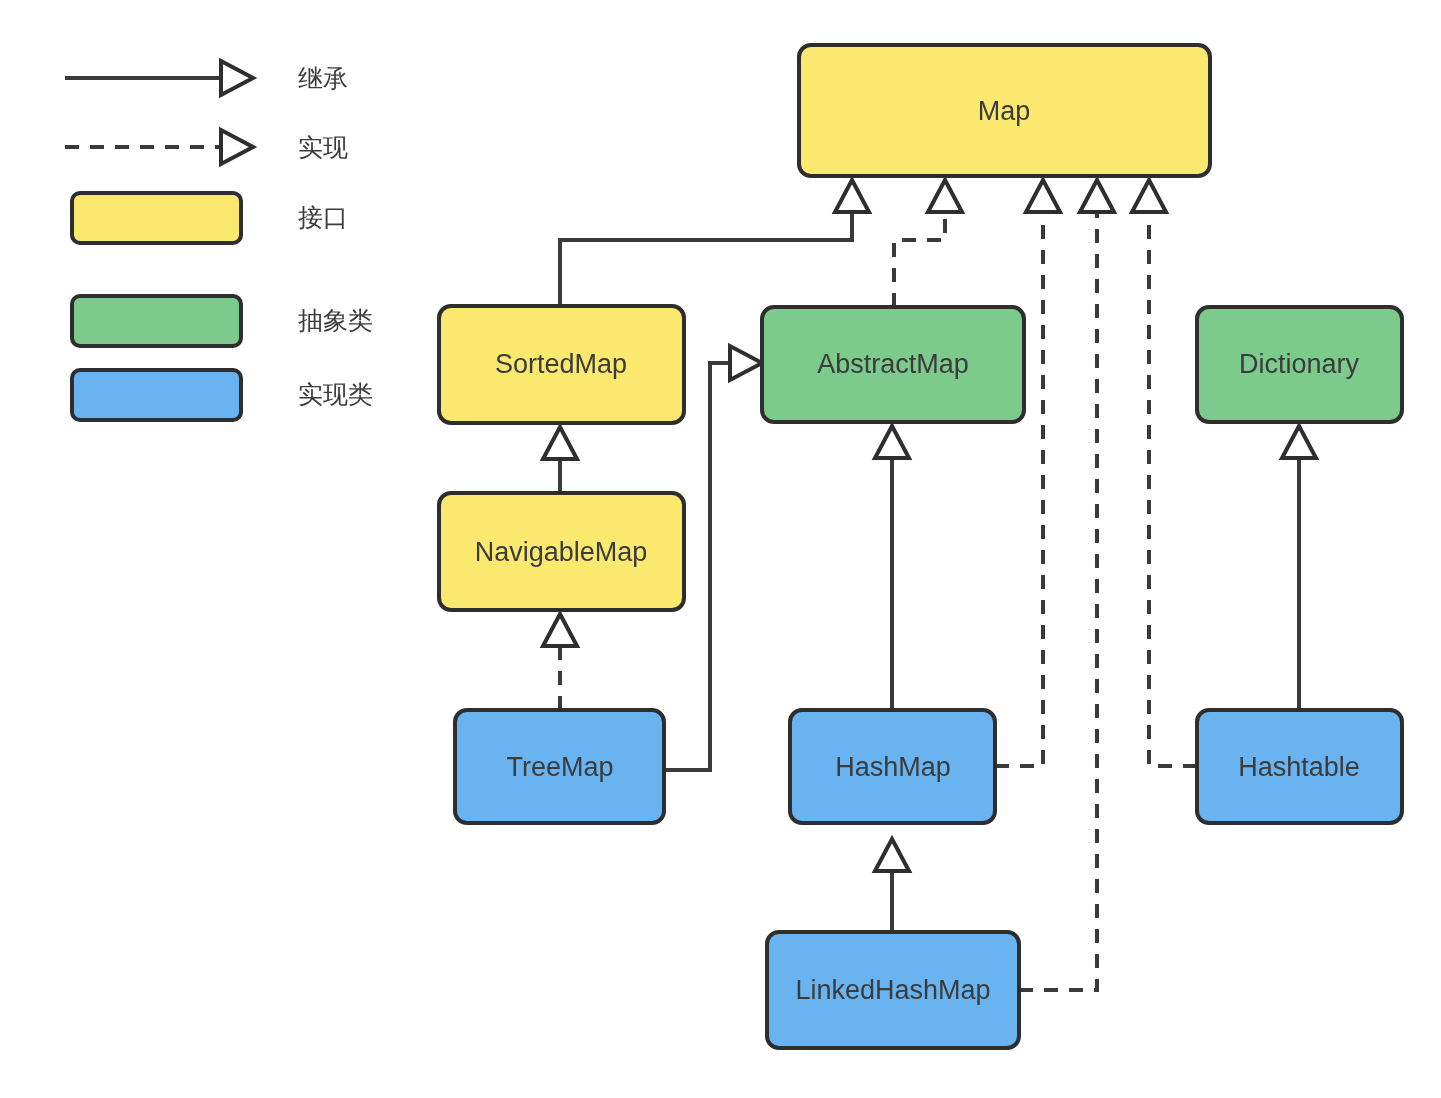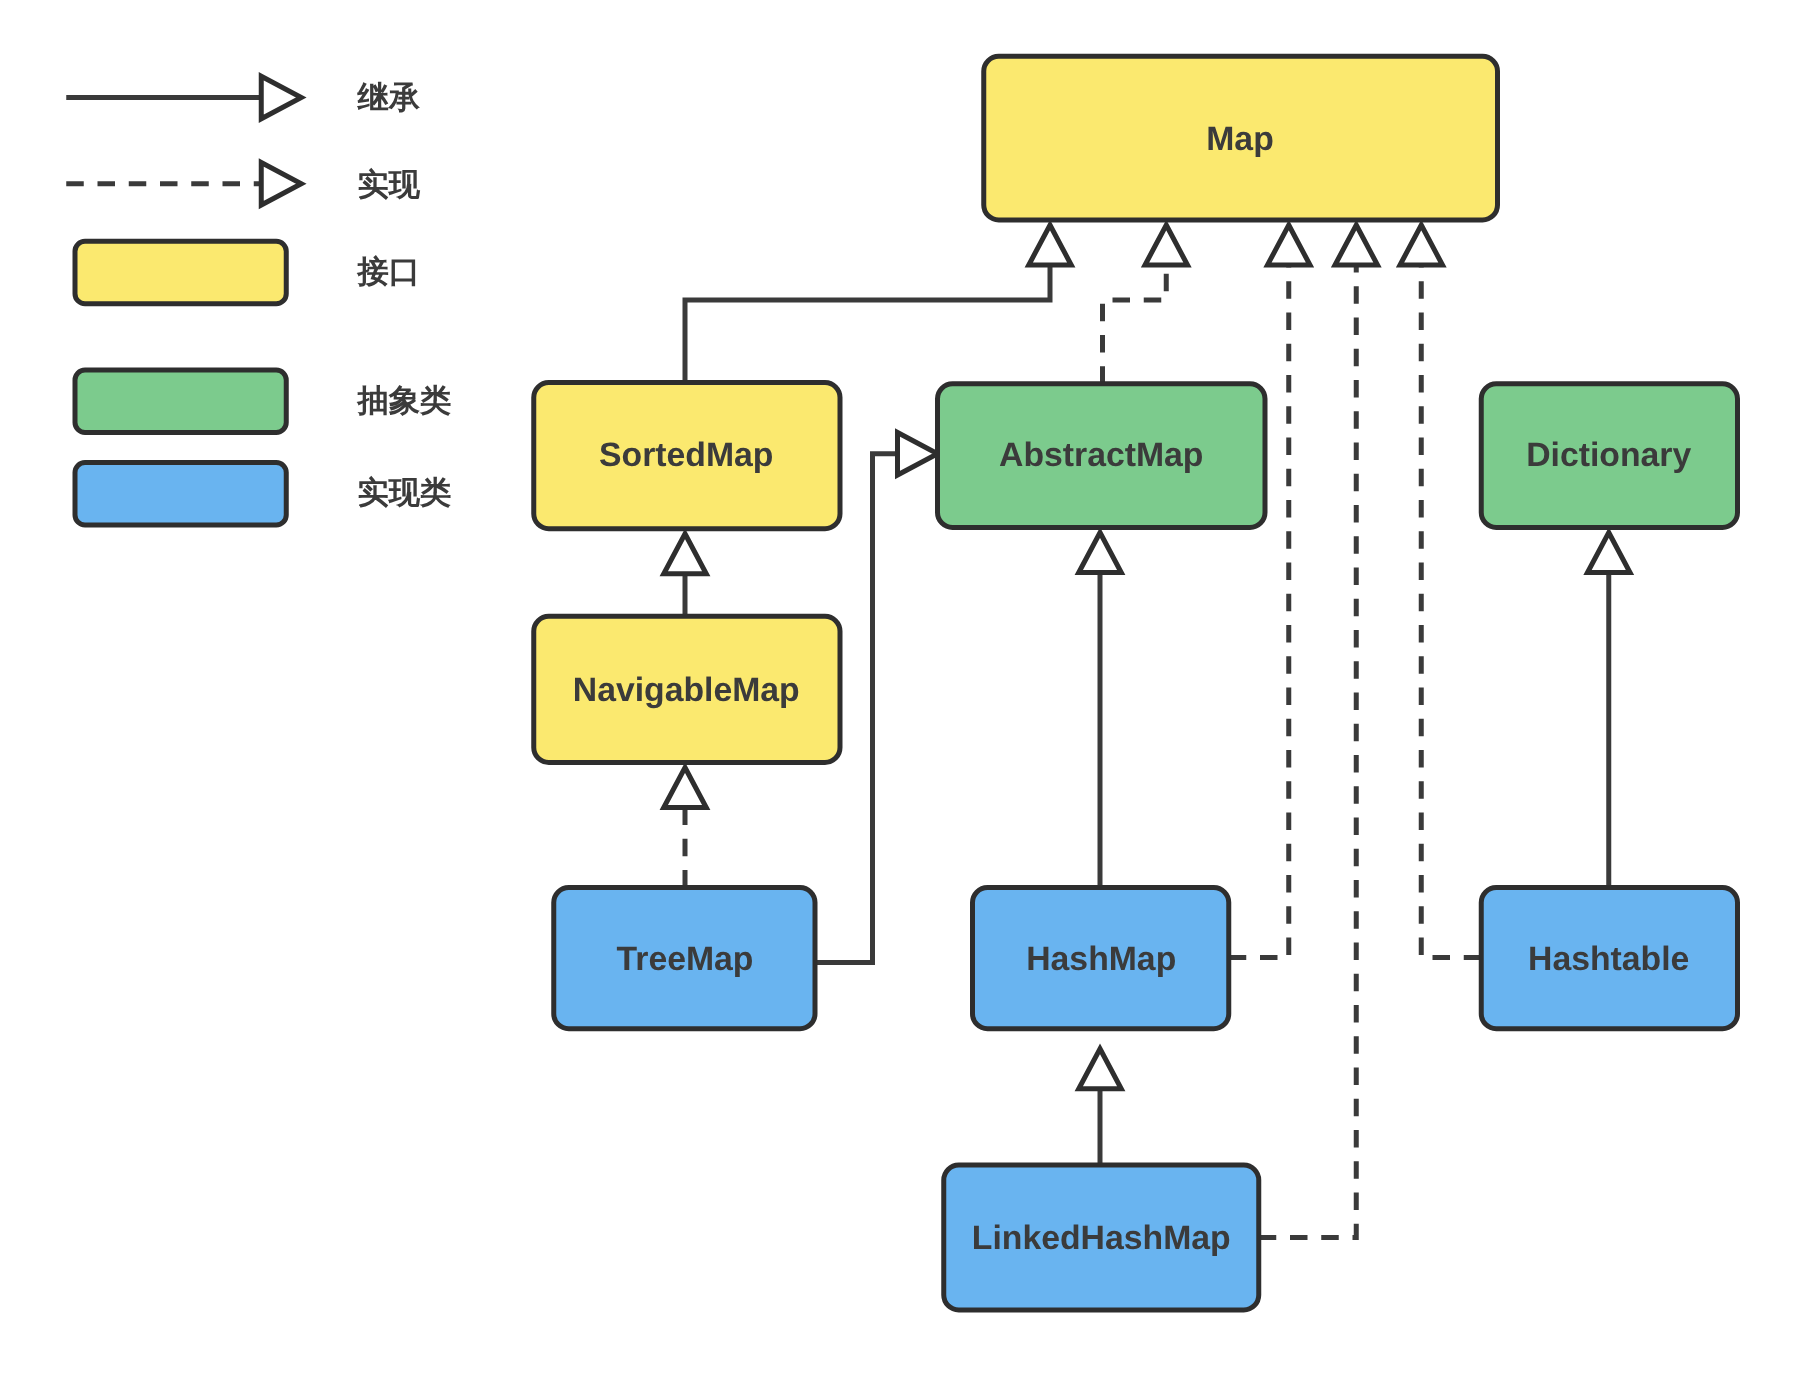--- a/index.html
+++ b/index.html
@@ -9,25 +9,24 @@
   }
   body {
     width: 1441px;
     height: 1098px;
     font-family: "Liberation Sans", "DejaVu Sans", sans-serif;
     position: relative;
     overflow: hidden;
   }
   #diagram-root {
     position: absolute;
-    left: 0;
+    left: 12px;
     top: 0;
     width: 1256px;
     height: 1098px;
-    font-weight: bold;
   }
   svg.canvas {
     position: absolute;
     left: 0;
     top: 0;
     width: 1441px;
     height: 1098px;
     display: block;
   }
   .node-box {

